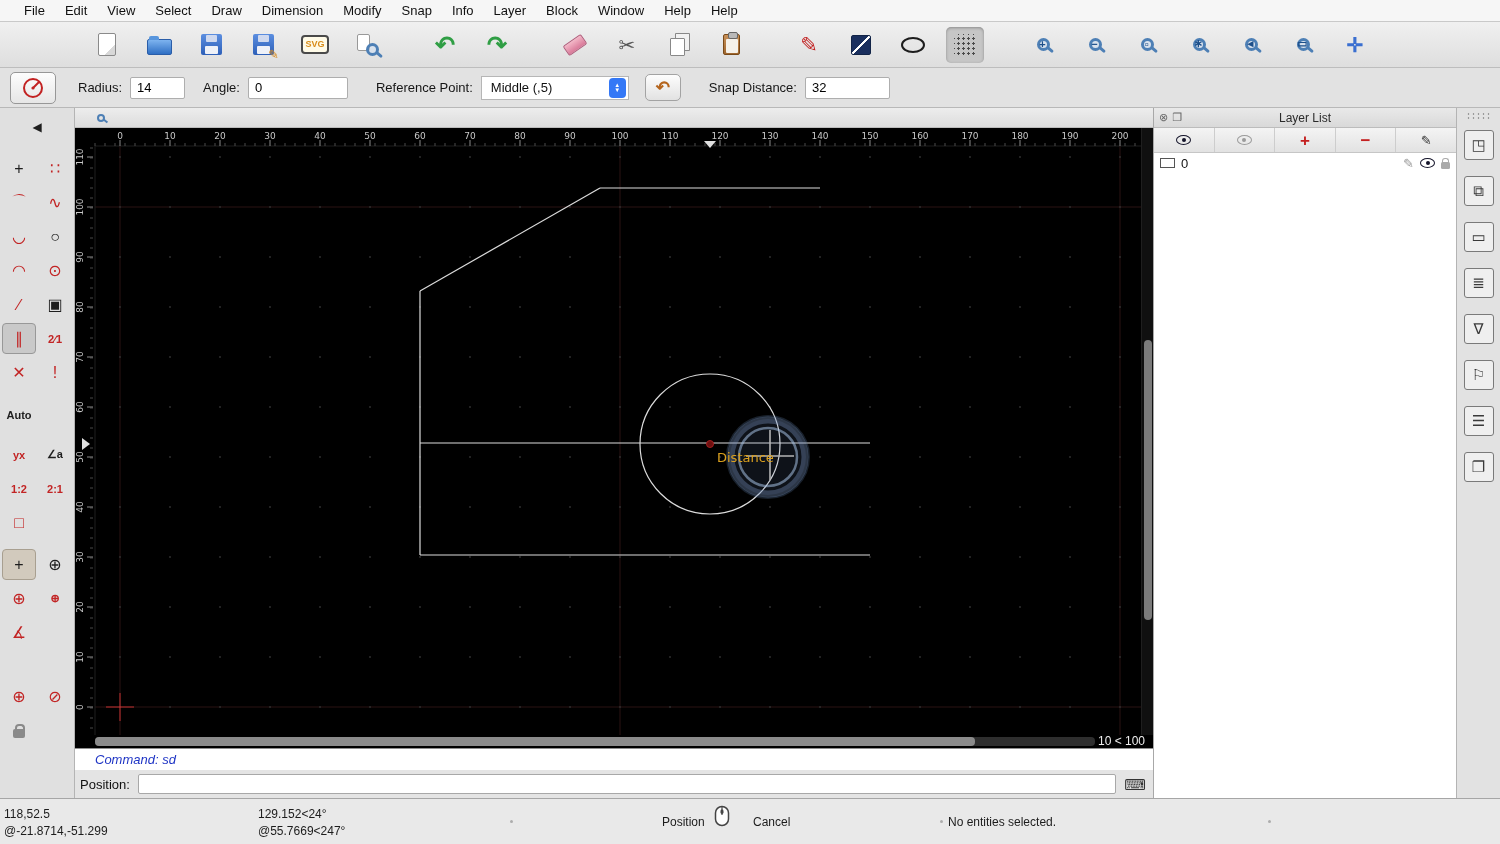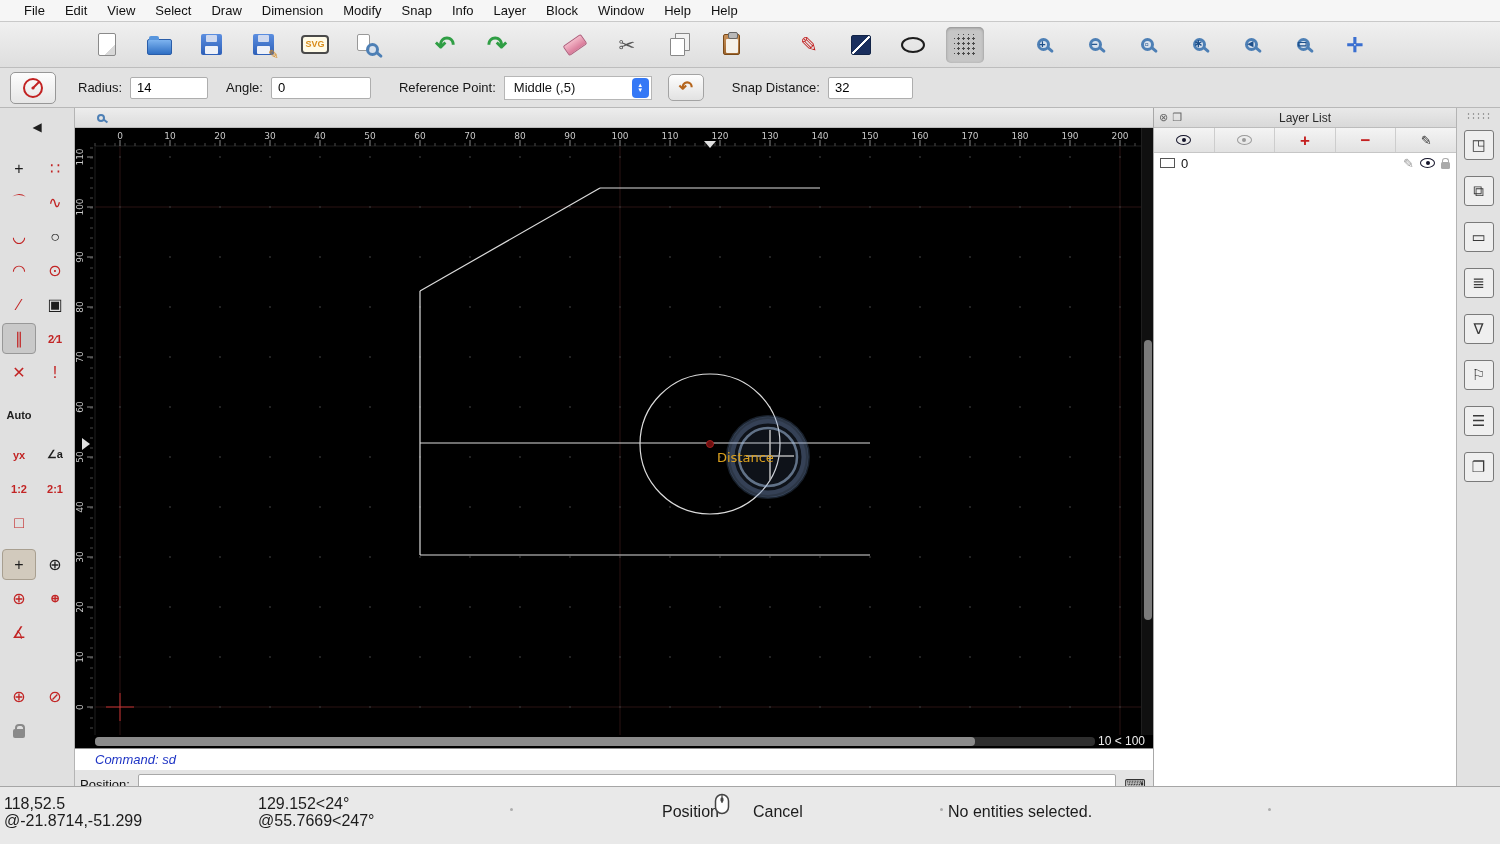--- a/index.html
+++ b/index.html
@@ -41,21 +41,21 @@
   .ic-paste::after{content:"";position:absolute;top:4px;left:2px;width:12px;height:14px;background:#f6f2ea;border-radius:1px}
   .ic-lineprops{width:20px;height:20px;background:linear-gradient(135deg,#1a2f5e 45%,#ffffff 45%,#ffffff 55%,#1a2f5e 55%);border:1px solid #122447;border-radius:2px}
   .ic-ellipse{width:24px;height:16px;border:2.5px solid #1d1d1d;border-radius:50%}
   .ic-grid{width:22px;height:22px;background-image:radial-gradient(#4a4a4a 1px,transparent 1.3px);background-size:5px 5px;background-position:2px 2px}
 
   
   .optbar{position:absolute;top:68px;left:0;right:0;height:40px;background:#e2e2e2;border-bottom:1px solid #b8b8b8;display:flex;align-items:center;padding-left:10px;font-size:13px}
   .opt-tool{width:46px;height:32px;border:1px solid #979797;border-radius:5px;background:linear-gradient(#fdfdfd,#e6e6e6);display:flex;align-items:center;justify-content:center;margin-right:22px}
   .opt-label{color:#161616;margin-right:8px;white-space:nowrap}
   .opt-input{height:22px;border:1px solid #aeaeae;border-radius:2px;background:#fff;font-size:13px;padding:1px 6px;font-family:"Liberation Sans",sans-serif}
-  .w78{width:78px}.w100{width:100px}.w85{width:85px}
+  .w78{width:55px}.w100{width:100px}.w85{width:85px}
   .ml{margin-left:18px}.ml2{margin-left:28px}
   .mac-select{display:flex;align-items:center;border:1px solid #b6b6b6;border-radius:0;background:#fff;height:24px;padding-left:9px;font-size:13px;width:148px}
   .stepper{margin-left:auto;margin-right:2px;width:17px;height:20px;background:#3478f6;border-radius:4px;color:#fff;display:flex;flex-direction:column;align-items:center;justify-content:center;font-size:6px;line-height:5px}
   .opt-reset{margin-left:16px;width:36px;height:27px;border:1px solid #a3a3a3;border-radius:5px;background:linear-gradient(#fdfdfd,#e2e2e2);color:#b5651d;font-size:17px;font-weight:700;display:flex;align-items:center;justify-content:center;cursor:default}
 
   
   .left-palette{position:absolute;top:108px;left:0;width:75px;bottom:46px;background:#e0e0e0;border-right:1px solid #b4b4b4;padding-top:3px}
   .pal-row{display:flex;gap:2px;padding:0 2px;margin-bottom:3px}
   .pal-btn{width:34px;height:31px;display:flex;align-items:center;justify-content:center;font-size:16px;border-radius:4px;color:#1e1e1e;background:transparent}
   .pal-btn.red{color:#c22424}
@@ -105,21 +105,21 @@
   .flex-sp{flex:1}
   .mini-lock{width:9px;height:7px;background:#aaa;border-radius:1.5px;position:relative;margin-top:4px}
   .mini-lock::before{content:"";position:absolute;top:-4px;left:1px;width:5px;height:4px;border:1.5px solid #aaa;border-bottom:none;border-radius:3px 3px 0 0}
 
   
   .dock-strip{position:absolute;left:1456px;top:108px;width:44px;bottom:46px;background:#e2e2e2;border-left:1px solid #b4b4b4;display:flex;flex-direction:column;align-items:center;padding-top:4px}
   .strip-handle{width:26px;height:8px;background-image:radial-gradient(#9a9a9a 1px,transparent 1.2px);background-size:5px 4px;margin-bottom:10px}
   .strip-btn{width:30px;height:30px;border:1px solid #7a7a7a;border-radius:3px;background:#efefef;display:flex;align-items:center;justify-content:center;font-size:15px;color:#3a3a3a;margin-bottom:16px}
 
   
-  .statusbar{position:absolute;left:0;right:0;bottom:0;height:58px;background:#e9e9e9;border-top:1px solid #a6a6a6;font-size:16px;color:#1c1c1c}
+  .statusbar{position:absolute;left:0;right:0;bottom:0;height:46px;background:#e9e9e9;border-top:1px solid #a6a6a6;font-size:12px;color:#1c1c1c}
   .sb{position:absolute;white-space:nowrap}
   .s1{left:4px;top:8px}.s2{left:4px;top:25px}
   .s3{left:258px;top:8px}.s4{left:258px;top:25px}
   .s5{left:662px;top:16px}.s6{left:753px;top:16px}
   .s7{left:948px;top:16px}
   .sb-dot{position:absolute;width:3px;height:3px;border-radius:50%;background:#adadad}
   .d1{left:510px;top:21px}.d2{left:940px;top:21px}.d3{left:1268px;top:21px}
   .sb-mouse{position:absolute;left:714px;top:6px}
 </style>
 </head>

